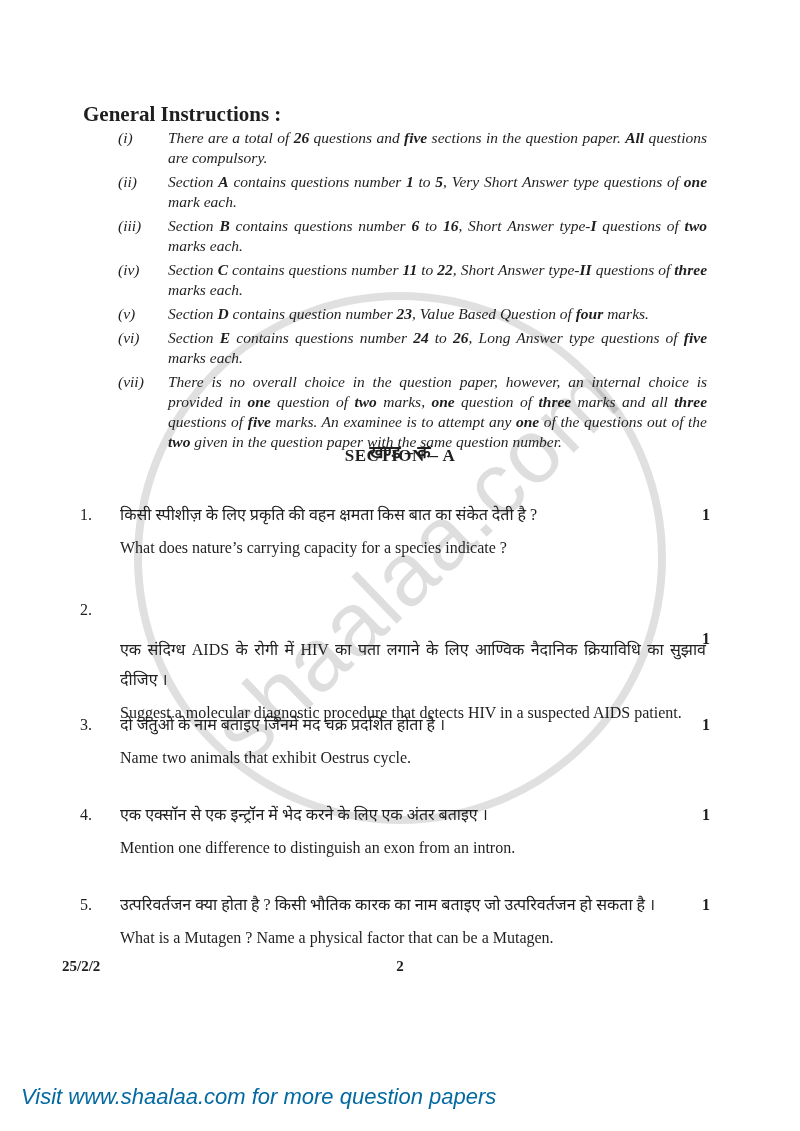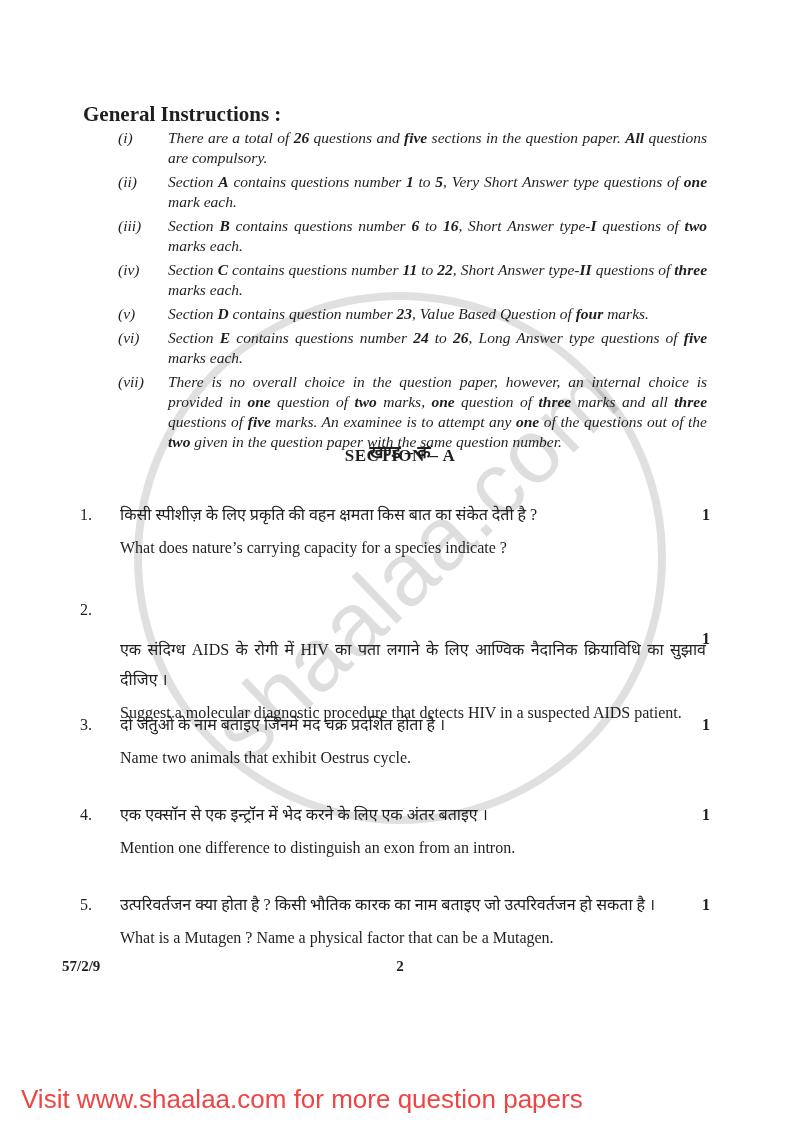--- a/index.html
+++ b/index.html
@@ -72,21 +72,21 @@
     position:absolute;left:62px;top:958px;
     font-weight:bold;font-size:15px;z-index:1;
   }
   .footer-page{
     position:absolute;left:0;top:958px;width:800px;text-align:center;
     font-weight:bold;font-size:15px;z-index:1;
   }
   .site-banner{
     position:absolute;left:21px;top:1084px;
     font-family:"Liberation Sans", sans-serif;
-    font-size:26px;color:#ef4444;z-index:1;
+    font-size:22px;color:#0369a1;z-index:1;font-style:italic;
   }
 </style>
 </head>
 <body>
 
 <div class="sheet">
 
   <div class="wm-circle"></div>
   <div class="wm-text">shaalaa.com</div>
 
@@ -165,18 +165,18 @@
 
   <div class="question q5">
     <span class="qnum">5.</span>
     <div class="qbody">
       <div class="hindi">उत्परिवर्तजन क्या होता है ? किसी भौतिक कारक का नाम बताइए जो उत्परिवर्तजन हो सकता है ।</div>
       <div class="english">What is a Mutagen ? Name a physical factor that can be a Mutagen.</div>
     </div>
     <span class="qmark">1</span>
   </div>
 
-  <div class="footer-code">57/2/9</div>
+  <div class="footer-code">25/2/2</div>
   <div class="footer-page">2</div>
 
   <div class="site-banner">Visit www.shaalaa.com for more question papers</div>
 
 </div>
 
 </body></html>

